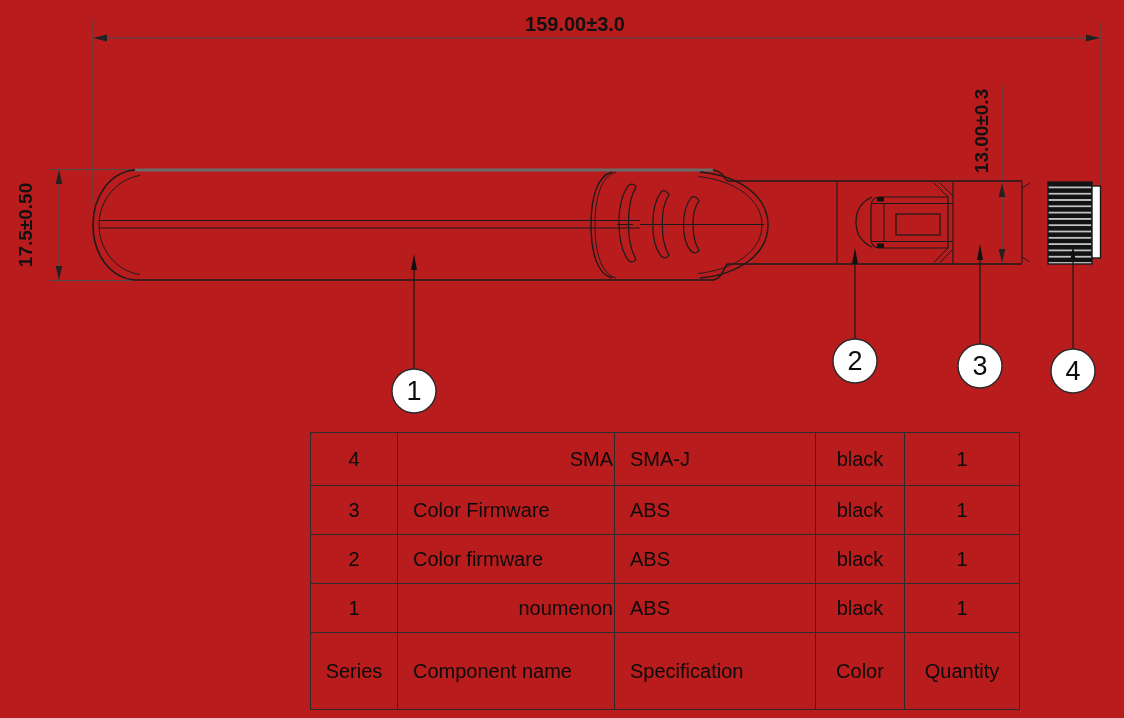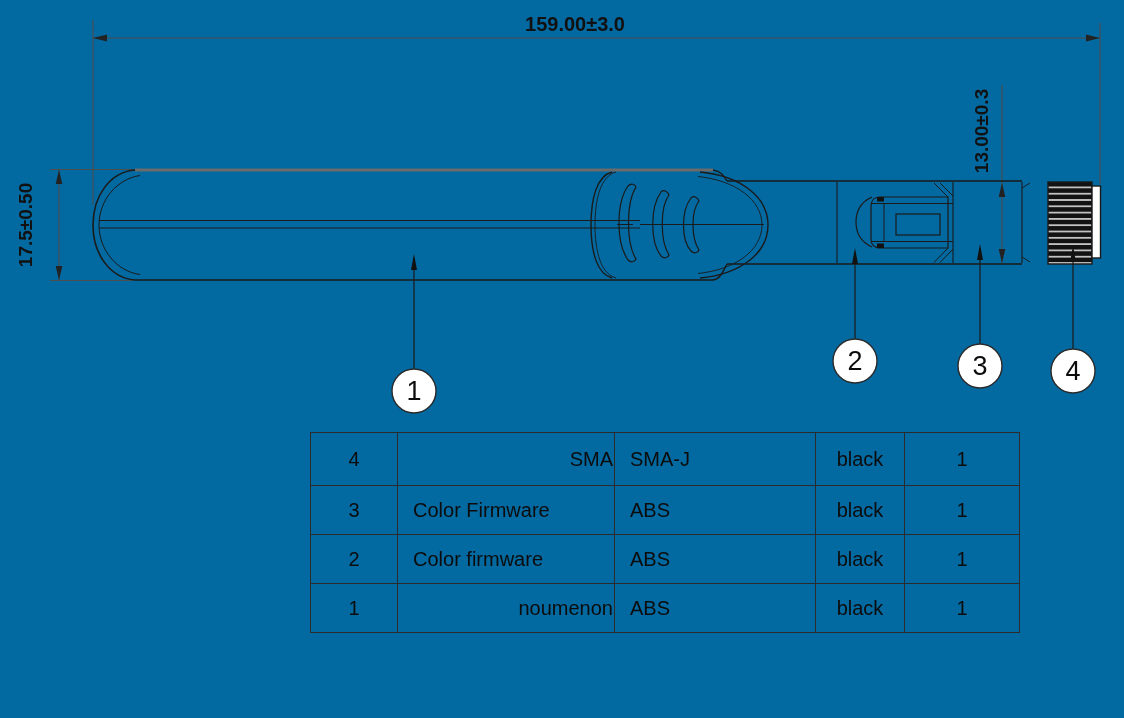--- a/index.html
+++ b/index.html
@@ -1,19 +1,19 @@
 <!DOCTYPE html>
 <html><head>
 <meta charset="utf-8">
 <style>
   html,body{margin:0;padding:0;background:#fff;}
   .stage{
     position:relative;
     width:1124px;height:718px;
-    background:#0369a1;
+    background:#b91c1c;
     font-family:"Liberation Sans",sans-serif;
     overflow:hidden;
   }
   .drawing-svg{position:absolute;left:0;top:0;}
   .dim-text{font-family:"Liberation Sans",sans-serif;font-weight:bold;fill:#111;}
   .balloon-num{font-family:"Liberation Sans",sans-serif;fill:#0c0c0c;}
   .bom-table{position:absolute;left:310px;top:432px;}
   .bom-table table{
     border-collapse:collapse;table-layout:fixed;
     font-family:"Liberation Sans",sans-serif;
@@ -178,17 +178,24 @@
           <td class="ct">black</td>
           <td class="ct">1</td>
         </tr>
         <tr class="row">
           <td class="ct">1</td>
           <td class="lt2">noumenon</td>
           <td class="lt">ABS</td>
           <td class="ct">black</td>
           <td class="ct">1</td>
         </tr>
+        <tr class="row-footer">
+          <td class="ct">Series</td>
+          <td class="lt">Component name</td>
+          <td class="lt">Specification</td>
+          <td class="ct">Color</td>
+          <td class="ct">Quantity</td>
+        </tr>
       </tbody>
     </table>
   </div>
 
 </div>
 
 </body></html>

